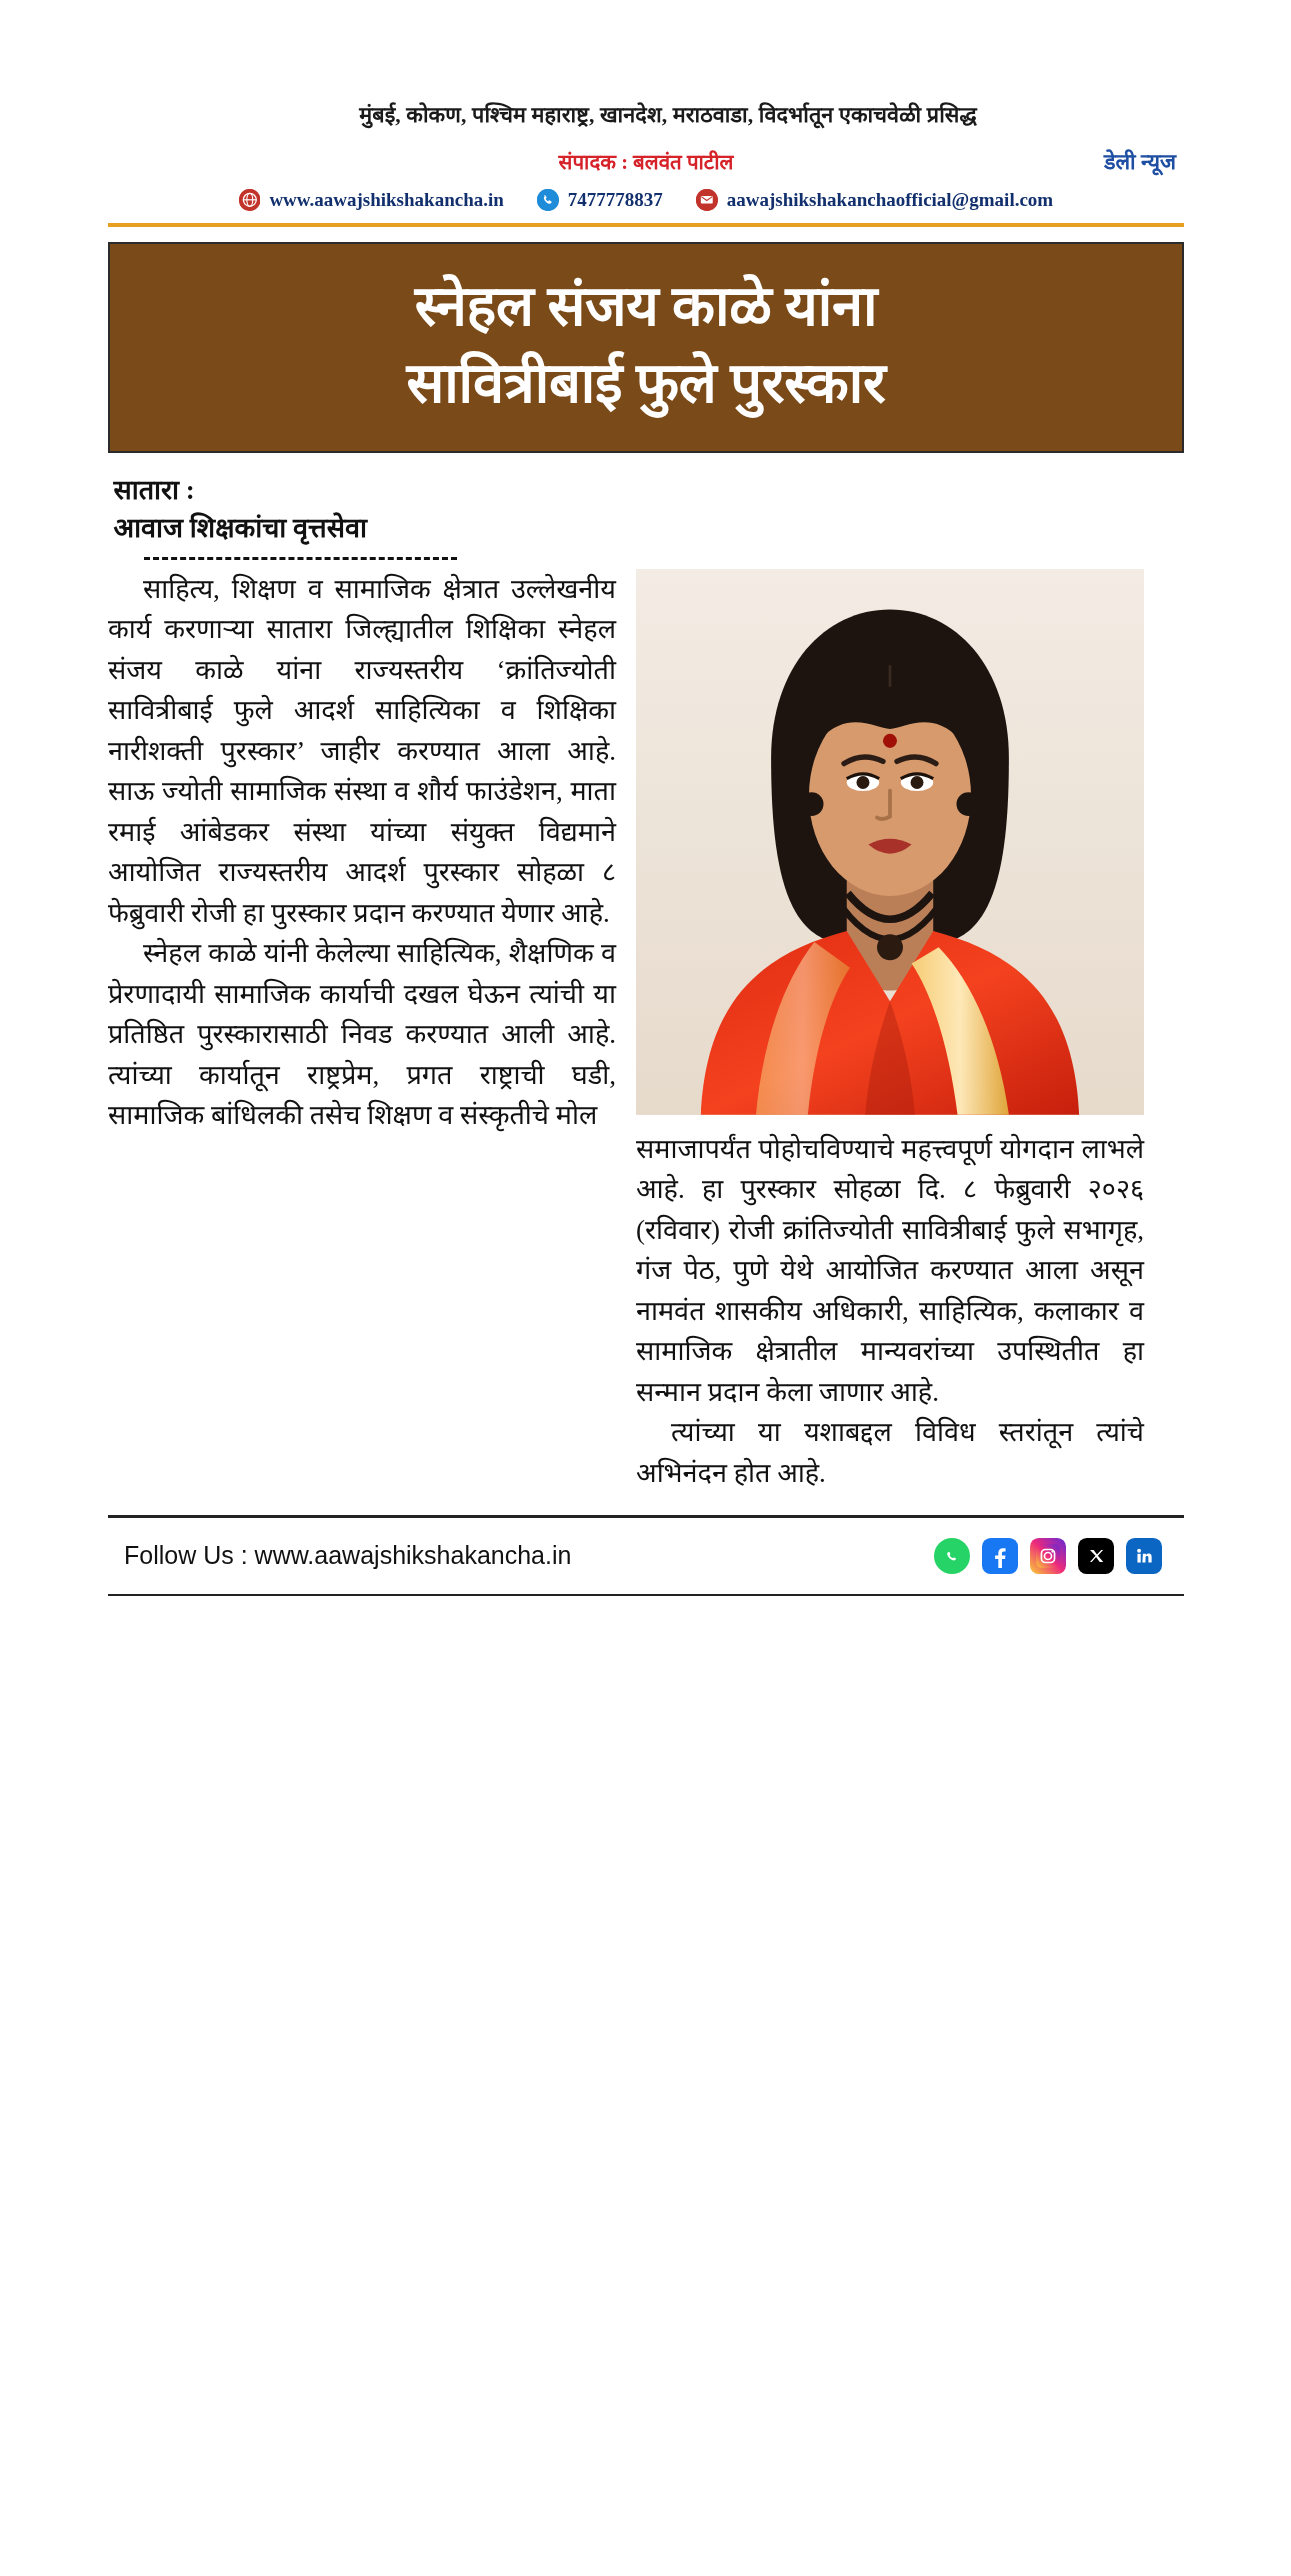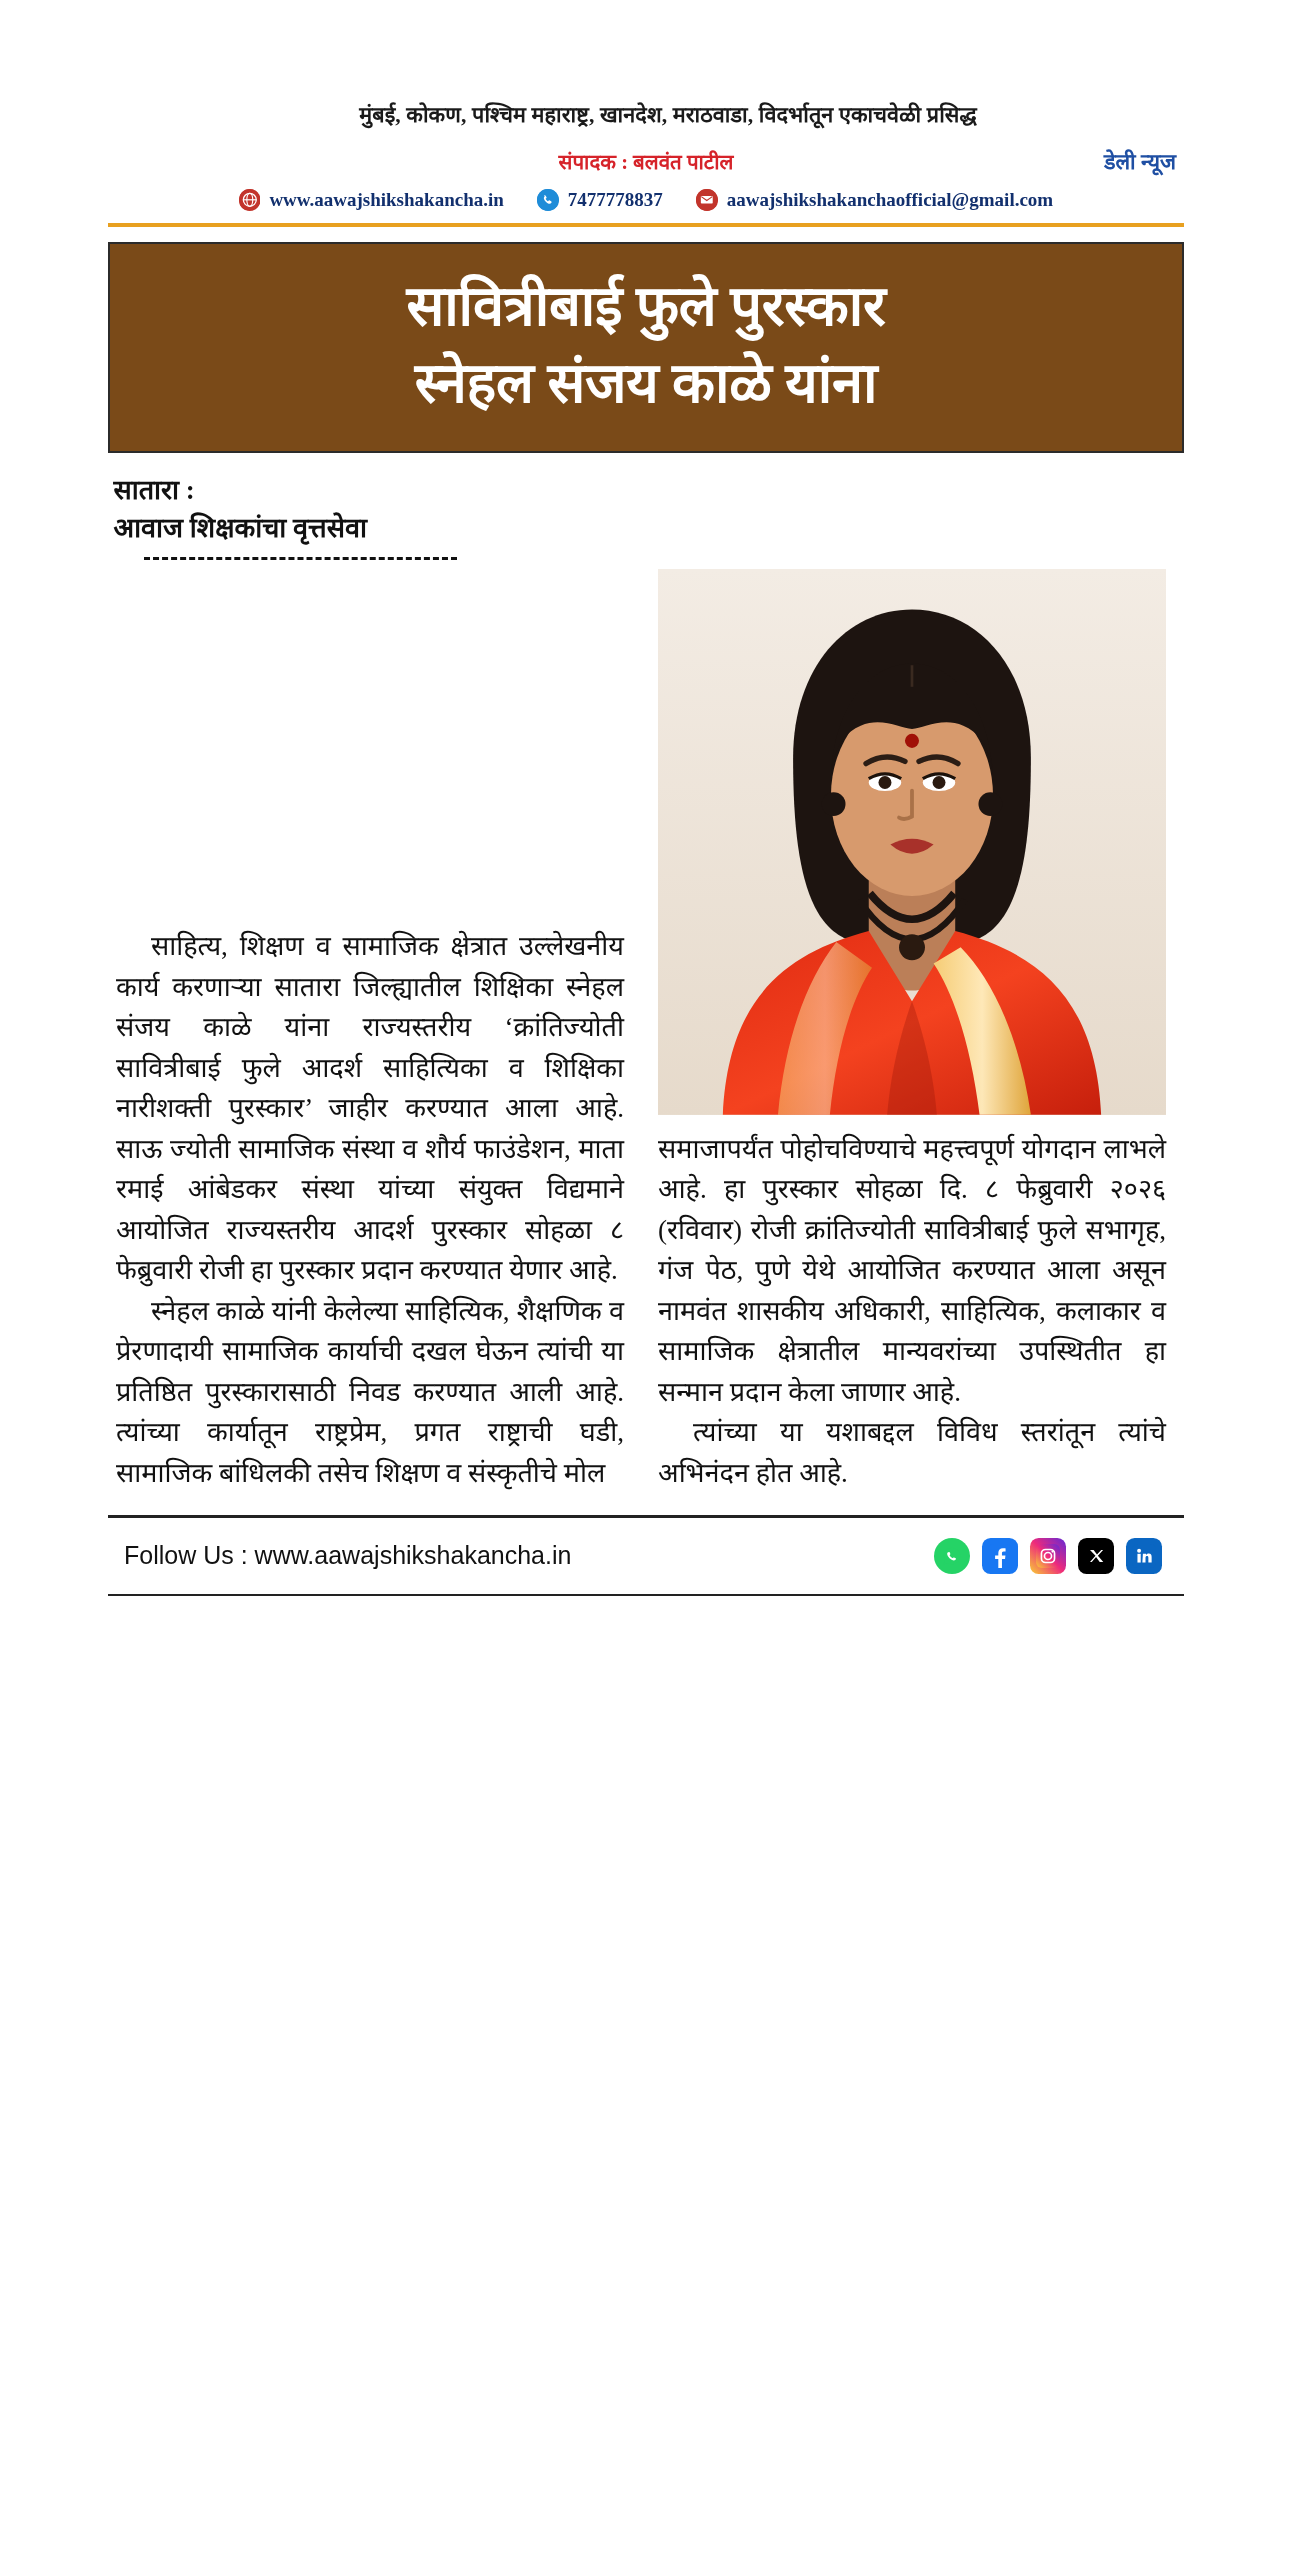--- a/index.html
+++ b/index.html
@@ -127,23 +127,22 @@
   }
   .dashline {
     margin: 9.7px 0 8.6px 36px;
     width: 313px;
     border-top: 3.2px dashed #111;
     height: 0;
   }
 
   .cols {
     display: flex;
-    gap: 34px;
-    align-items: flex-end;
-    margin-left: 8px;
+    gap: 20px;
+    align-items: flex-start;
   }
   .col {
     width: 508px;
     flex: 0 0 508px;
   }
   .col p {
     font-family: "Liberation Serif", serif;
     font-size: 27px;
     line-height: 1.50;
     color: #111;
@@ -262,22 +261,22 @@
           <path d="M9.8 14.2 20 21.4l10.2-7.2" fill="none" stroke="#c2342b" stroke-width="2"></path>
         </svg>
       </span>
       <span>aawajshikshakanchaofficial@gmail.com</span>
     </div>
   </div>
 
   <div class="rule-top"></div>
 
   <div class="headline-box">
+    <div class="headline-line">स्नेहल संजय काळे यांना</div>
     <div class="headline-line">सावित्रीबाई फुले पुरस्कार</div>
-    <div class="headline-line">स्नेहल संजय काळे यांना</div>
   </div>
 
   <div class="body-area">
 
     <div class="byline">सातारा :</div>
     <div class="byline">आवाज शिक्षकांचा वृत्तसेवा</div>
     <div class="dashline"></div>
 
     <div class="cols">
 

